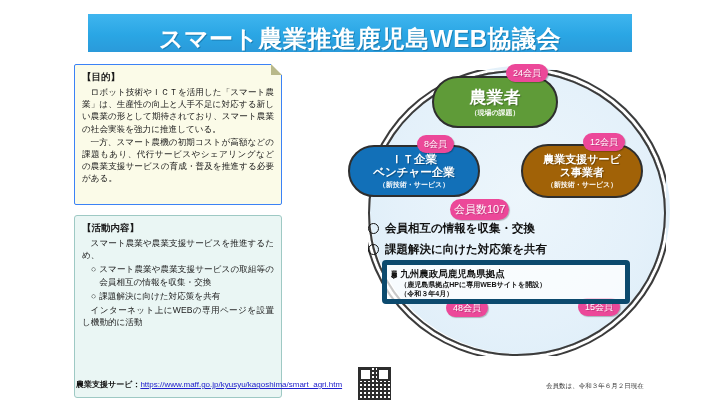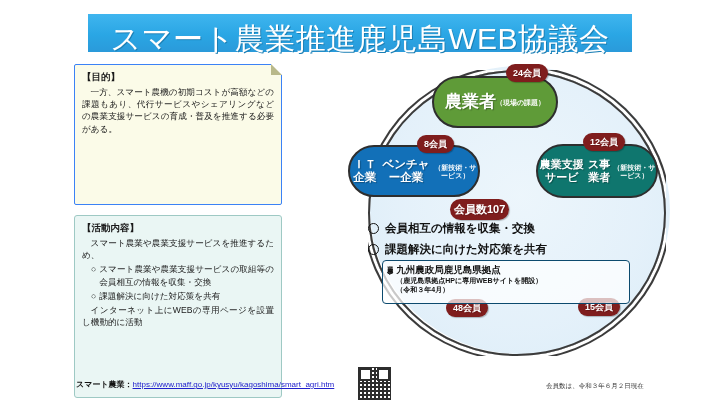--- a/index.html
+++ b/index.html
@@ -11,21 +11,21 @@
   }
   #stage{position:absolute;inset:0;width:720px;height:405px;background:#fff;}
 
   
   .title-banner{
     position:absolute;left:88px;top:14px;width:544px;height:38px;
     background:linear-gradient(180deg,#3fb5ef 0%,#2aa6e4 55%,#2a9ada 100%);
     display:flex;align-items:center;justify-content:center;
   }
   .title-banner .ttl{
-    color:#ffffff;font-size:30px;font-weight:normal;letter-spacing:0.5px;
+    color:#ffffff;font-size:24px;font-weight:bold;letter-spacing:0.5px;
     text-shadow:1px 1px 0 #1b7fb5;white-space:nowrap;margin-top:12px;
   }
 
   
   .panel{position:absolute;box-sizing:border-box;}
   .panel-purpose{
     left:74px;top:64px;width:208px;height:141px;
     background:#fbfbe8;border:1px solid #3b82f6;
     border-radius:2px;
   }
@@ -58,58 +58,58 @@
   .ring{
     position:absolute;left:30px;top:14px;width:294px;height:282px;
     border:2.5px solid #3b3b3b;border-radius:50%;
     box-shadow:0 0 0 3px #ffffff, 0 0 0 5px #3b3b3b;
     clip-path:polygon(0 0,100% 0,100% 100%,0 100%);
   }
 
   .node{
     position:absolute;box-sizing:border-box;
     border:2.2px solid #2e2e2e;border-radius:40px;
-    display:flex;flex-direction:row;align-items:center;justify-content:center;
+    display:flex;flex-direction:column;align-items:center;justify-content:center;
     color:#ffffff;text-align:center;line-height:1.12;
   }
   .node .n1{font-size:13px;font-weight:bold;text-shadow:1px 1px 1px rgba(0,0,0,.30);}
   .node .n2{font-size:11.5px;font-weight:bold;text-shadow:1px 1px 1px rgba(0,0,0,.30);}
   .node .sub{font-size:7px;font-weight:bold;margin-top:2px;opacity:.96;}
 
   .node-farmer{left:94px;top:20px;width:126px;height:52px;background:#5f9b38;}
   .node-farmer .n1{font-size:17px;}
   .node-it{left:10px;top:89px;width:132px;height:52px;background:#1270b8;border-radius:38px;}
-  .node-support{left:198px;top:88px;width:122px;height:54px;background:#0f766e;border-radius:36px;}
+  .node-support{left:183px;top:88px;width:122px;height:54px;background:#a16207;border-radius:36px;}
   .node-support .n2{font-size:11px;line-height:1.2;}
   .node-local{left:48px;top:253px;width:112px;height:49px;background:#5cc2ee;border-radius:34px;}
   .node-rd{left:178px;top:252px;width:110px;height:48px;background:#7b2aa8;border-radius:34px;}
 
   .badge{
-    position:absolute;background:#7f1d1d;color:#ffffff;
-    font-size:9px;font-weight:bold;border-radius:9px;
+    position:absolute;background:#ec4899;color:#ffffff;
+    font-size:9px;font-weight:normal;border-radius:9px;
     padding:2.5px 7px;white-space:nowrap;
     box-shadow:1px 1px 1px rgba(0,0,0,.25);
     text-shadow:1px 1px 0 rgba(0,0,0,.18);
   }
   .badge-24{left:168px;top:8px;}
   .badge-8{left:79px;top:79px;}
   .badge-12{left:245px;top:77px;}
   .badge-48{left:108px;top:243px;}
   .badge-15{left:240px;top:242px;}
   .badge-total{left:112px;top:143px;font-size:11px;padding:3px 4px;border-radius:11px;}
 
   .center-list{position:absolute;left:28px;top:165px;width:300px;}
   .c-item{display:flex;align-items:center;font-size:11.5px;font-weight:bold;color:#111;margin-bottom:6px;}
   .c-item .circ{
     width:9px;height:9px;border:1.6px solid #111;border-radius:50%;
     margin:0 6px 0 2px;flex:0 0 auto;
   }
   .office-box{
     position:absolute;left:44px;top:204px;width:248px;height:44px;
-    box-sizing:border-box;border:1px solid #0c4a6e;border-radius:4px;
+    box-sizing:border-box;border:5px solid #0c4a6e;border-radius:4px;
     background:rgba(255,255,255,.72);display:flex;padding:3px 4px;
   }
   .office-label{
     font-size:6px;font-weight:bold;color:#111;line-height:1.05;
     writing-mode:vertical-rl;text-orientation:upright;
     margin-right:3px;letter-spacing:-0.5px;
   }
   .office-txt{flex:1;}
   .office-txt .o1{font-size:9.5px;font-weight:bold;color:#111;line-height:1.25;}
   .office-txt .o2{font-size:7px;font-weight:bold;color:#111;line-height:1.3;}
@@ -141,20 +141,21 @@
 
 <div id="stage">
 
   <div class="title-banner">
     <span class="ttl">スマート農業推進鹿児島WEB協議会</span>
   </div>
 
   <div class="panel panel-purpose">
     <div class="panel-hdr">【目的】</div>
     <div class="panel-body">
+      <p class="indent">ロボット技術やＩＣＴを活用した「スマート農業」は、生産性の向上と人手不足に対応する新しい農業の形として期待されており、スマート農業の社会実装を強力に推進している。</p>
       <p class="indent">一方、スマート農機の初期コストが高額などの課題もあり、代行サービスやシェアリングなどの農業支援サービスの育成・普及を推進する必要がある。</p>
     </div>
   </div>
 
   <div class="panel panel-activity">
     <div class="panel-hdr">【活動内容】</div>
     <div class="panel-body">
       <p class="indent">スマート農業や農業支援サービスを推進するため、</p>
       <div class="bullet-row">
         <span class="mk">○</span>
@@ -213,18 +214,18 @@
       <div class="office-label">（事務局）</div>
       <div class="office-txt">
         <div class="o1">九州農政局鹿児島県拠点</div>
         <div class="o2">（鹿児島県拠点HPに専用WEBサイトを開設）</div>
         <div class="o2">（令和３年4月）</div>
       </div>
     </div>
   </div>
 
   <div class="footer-site">
-    <span>スマート農業：</span><a class="url" href="#">https://www.maff.go.jp/kyusyu/kagoshima/smart_agri.htm</a>
+    <span>農業支援サービ：</span><a class="url" href="#">https://www.maff.go.jp/kyusyu/kagoshima/smart_agri.htm</a>
   </div>
   <div class="qr"></div>
   <div class="footer-note">会員数は、令和３年６月２日現在</div>
 
 </div>
 
 </body></html>

